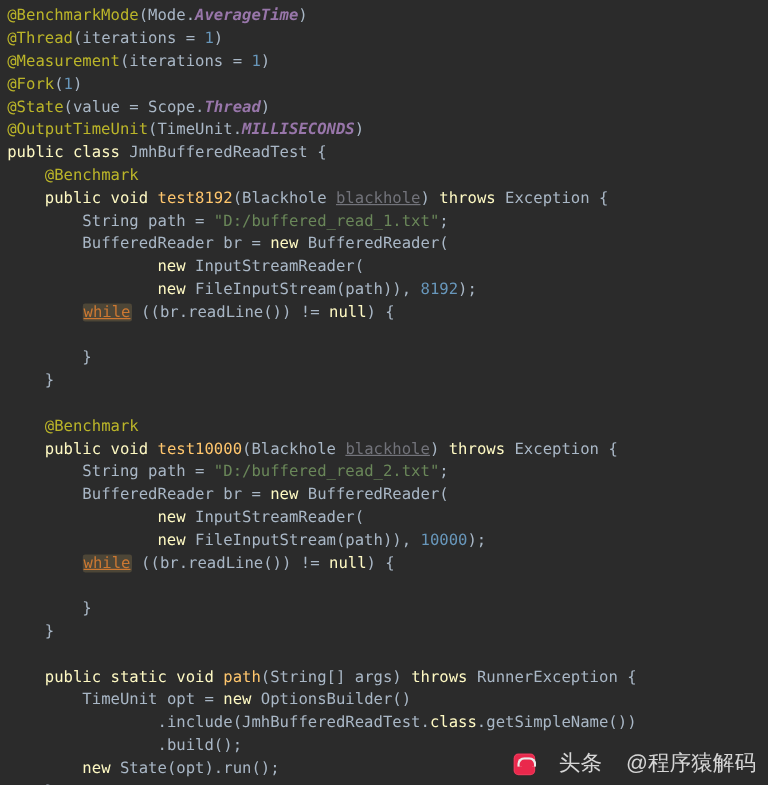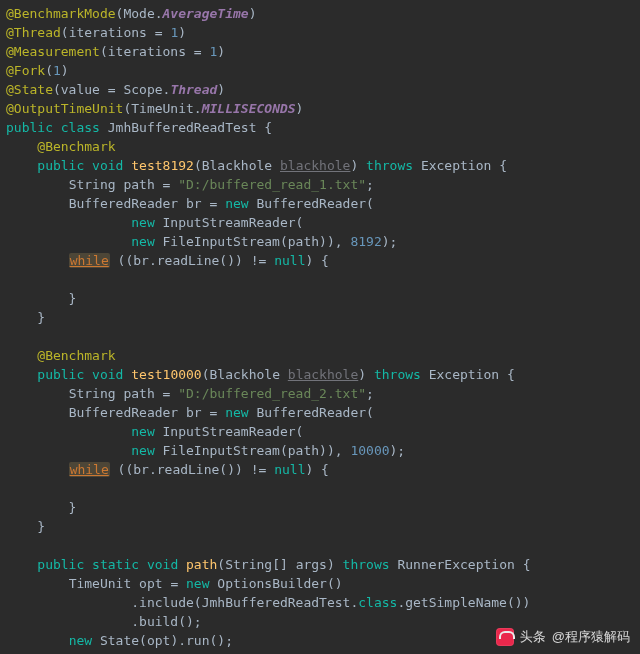--- a/index.html
+++ b/index.html
@@ -13,36 +13,36 @@
     font-size:13px;
     line-height:19px;
   }
   pre.code{
     margin:0;
     padding:4px 6px;
     white-space:pre;
     color:#a9b7c6;
   }
   .c-ann   {color:#bbb529;margin-top:16px;}              
-  .c-key   {color:#14b8a6;}              
+  .c-key   {color:#fef9c3;}              
   .c-const {color:#9876aa;font-style:italic;font-weight:bold;} 
   .c-num   {color:#6897bb;}              
   .c-str   {color:#6a8759;}              
   .c-mthdef{color:#ffc66d;margin-top:12px;}              
   .c-par   {color:#72737a;text-decoration:underline;}
   .hl-kw   {background:#4d4637;color:#cc7832;padding:0 1px;border-radius:2px;text-decoration:underline;}
   .watermark{
     position:absolute;
     right:10px;
     bottom:8px;
     display:flex;
     align-items:center;
-    gap:6px;
+    gap:20px;
     font-family:"PingFang SC","Microsoft YaHei",sans-serif;
-    font-size:13px;
+    font-size:18px;
     color:#e8e8e8;
     opacity:.9;
   }
   .watermark .logo{
     width:18px;height:18px;border-radius:4px;
     background:#ff2850;
     position:relative;
     box-shadow:0 0 0 1px rgba(255,255,255,.1) inset;
   }
   .watermark .logo::before{

